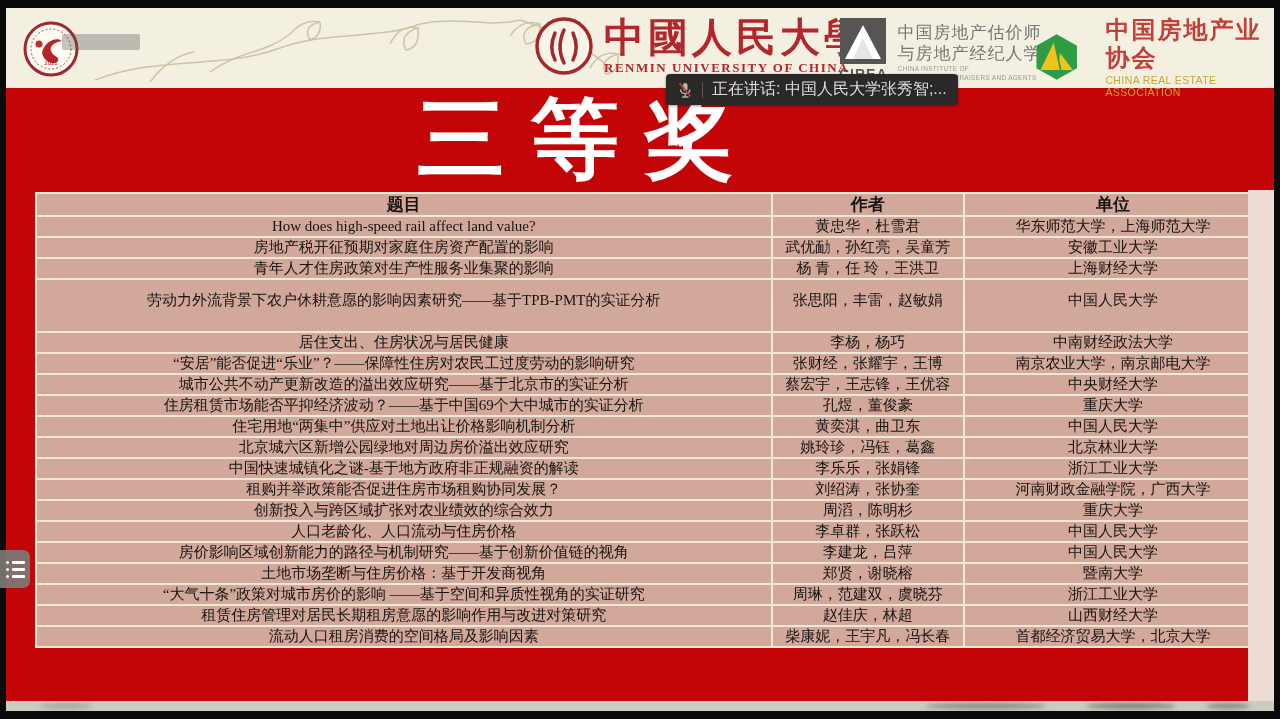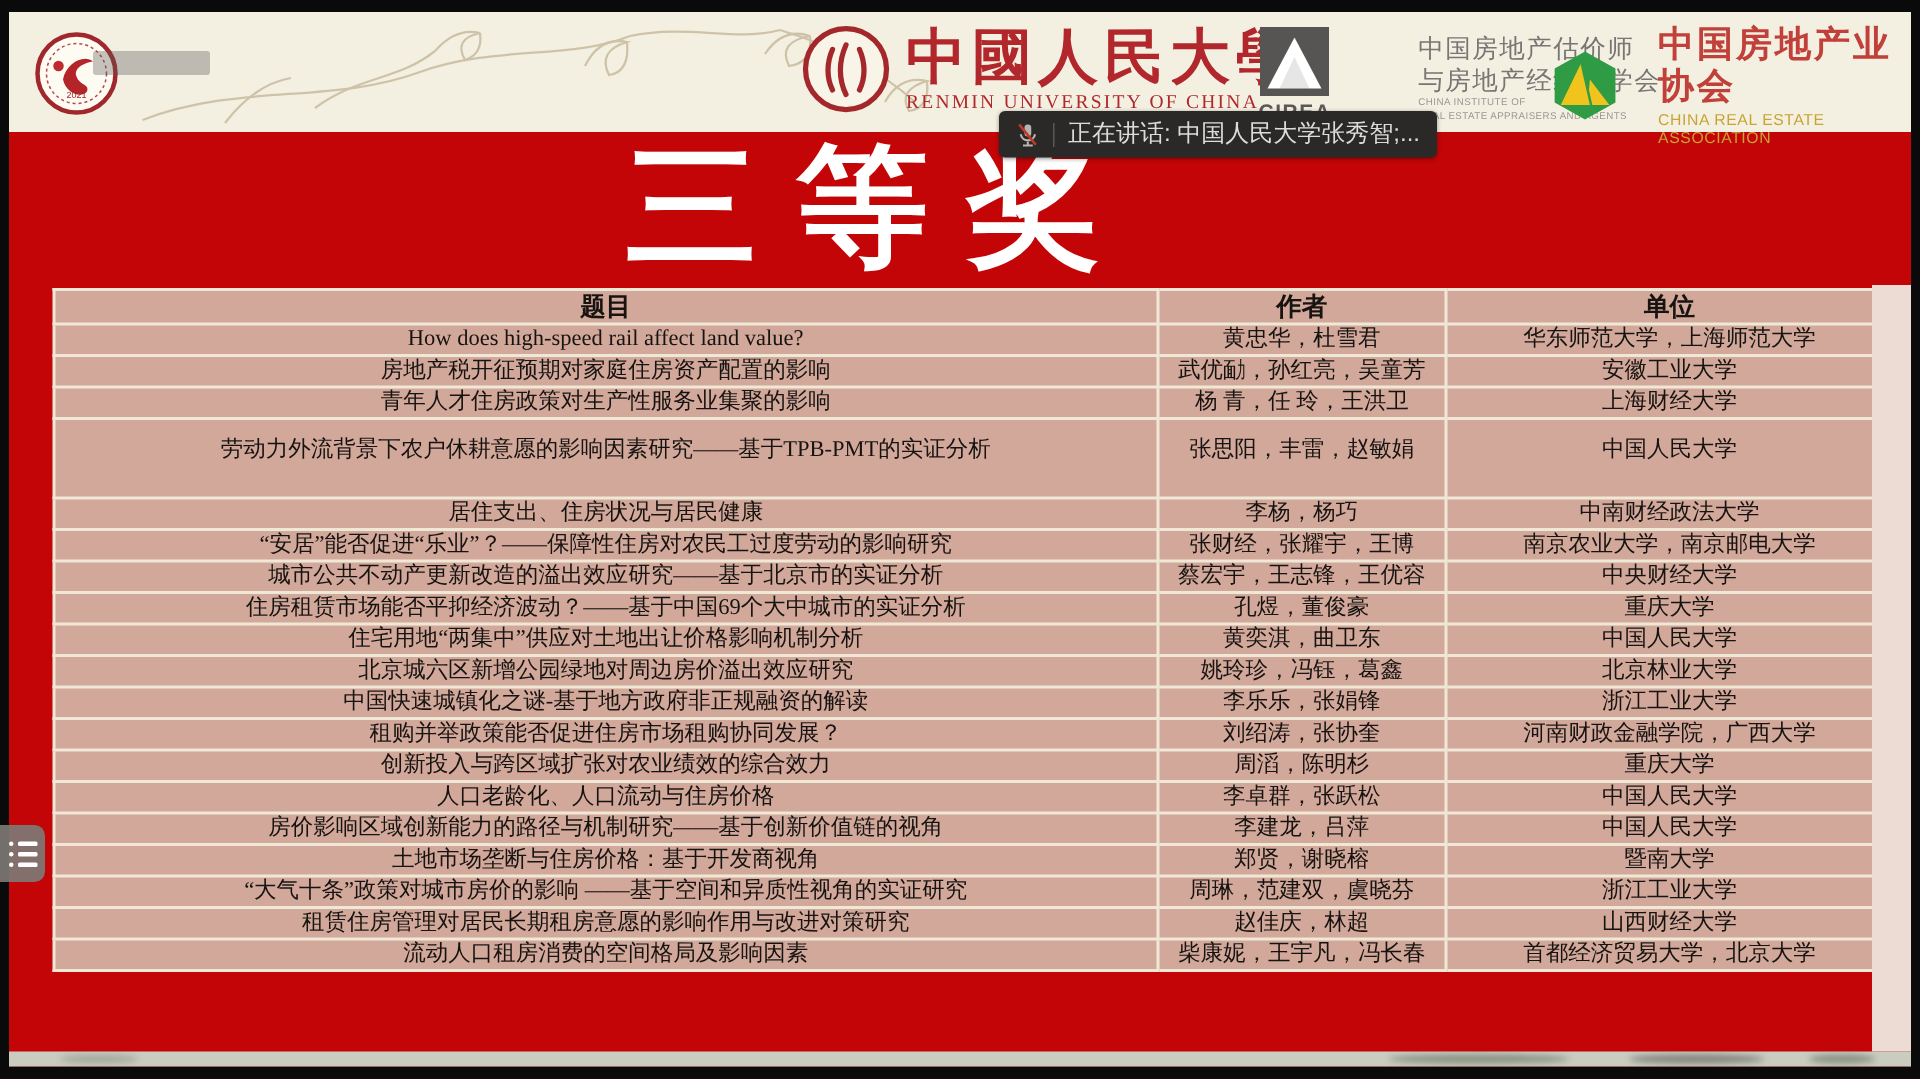--- a/index.html
+++ b/index.html
@@ -10,23 +10,23 @@
   #topbar{position:absolute;left:0;top:0;width:1268px;height:80px;background:#f3f0e2;}
   #bottomstrip{position:absolute;left:0;top:693px;width:1268px;height:10px;background:#c9ccbf;overflow:hidden;}
   .smudge{position:absolute;border-radius:50%;filter:blur(2px);opacity:.55;}
   
   #seal{position:absolute;left:16px;top:12px;}
   #floral{position:absolute;left:84px;top:2px;opacity:.85;}
   #ruc{position:absolute;left:528px;top:8px;display:flex;align-items:center;}
   #ruc-text{margin-left:10px;}
   #ruc-cn{font-family:"Liberation Serif",serif;font-weight:bold;font-size:40px;line-height:42px;
           color:#b1272b;letter-spacing:4px;}
-  #ruc-en{font-family:"Liberation Serif",serif;font-weight:normal;font-size:13px;color:#b1272b;
+  #ruc-en{font-family:"Liberation Serif",serif;font-weight:bold;font-size:13px;color:#b1272b;
           letter-spacing:1.5px;margin-top:1px;}
-  #cirea{position:absolute;left:833px;top:10px;display:flex;gap:48px;}
+  #cirea{position:absolute;left:833px;top:10px;display:flex;}
   #cirea-badge{display:flex;flex-direction:column;align-items:center;}
   #cirea-abbr{font-size:14px;color:#5b5957;letter-spacing:1px;margin-top:2px;font-weight:bold;}
   #cirea-text{margin-left:10px;margin-top:4px;}
   .cirea-cn{font-size:17px;line-height:21px;color:#787674;letter-spacing:1px;}
   .cirea-en{font-size:6.5px;line-height:8px;color:#9a9896;letter-spacing:.3px;margin-top:1px;}
   #crea{position:absolute;left:1028px;top:8px;display:flex;align-items:center;gap:16px;}
   #crea-text{margin-left:10px;}
   #crea-cn{font-size:24px;font-weight:bold;color:#c2403a;letter-spacing:2px;line-height:28px;}
   #crea-en{font-size:10.5px;color:#c8a433;letter-spacing:.4px;margin-top:2px;}
   

